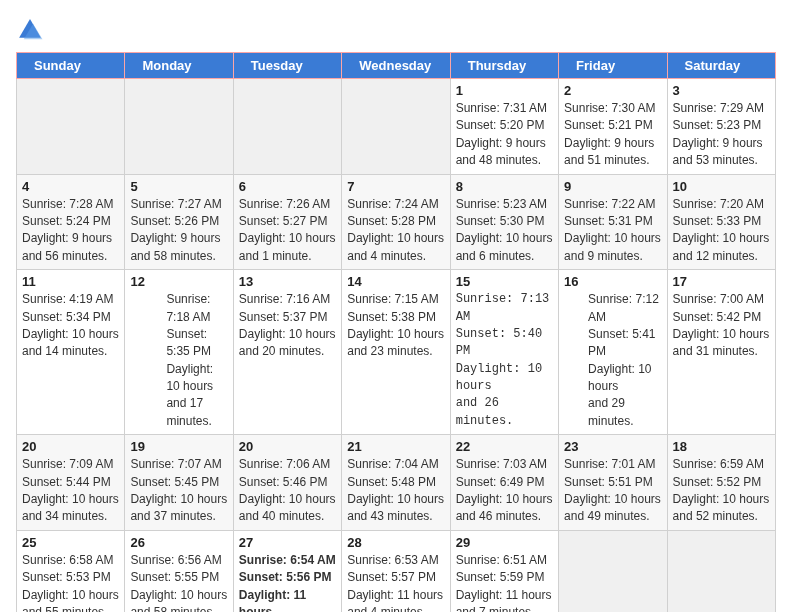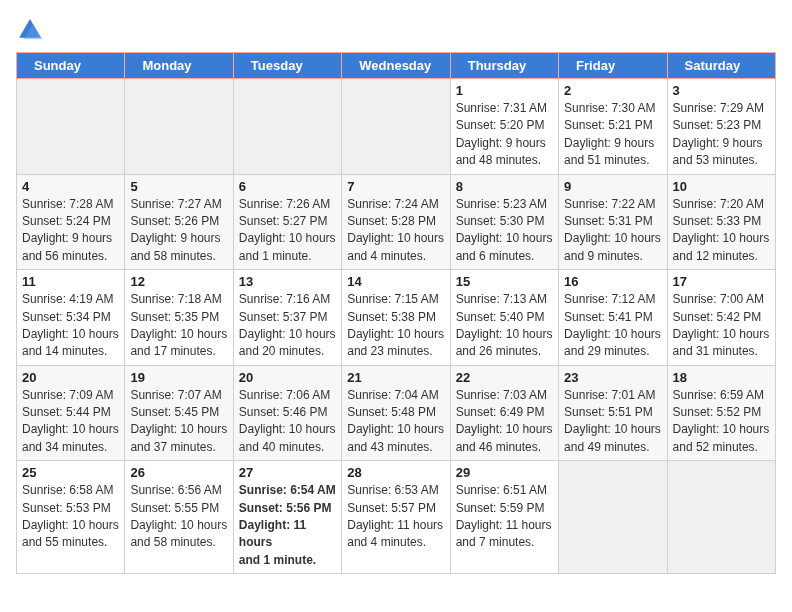--- a/index.html
+++ b/index.html
@@ -201,49 +201,49 @@
       <tr>
         <td>
           <span class="day-num">11</span>
           <div class="day-info" style="white-space: pre-line;">Sunrise: 4:19 AM
 Sunset: 5:34 PM
 Daylight: 10 hours
 and 14 minutes.</div>
         </td>
         <td>
           <span class="day-num">12</span>
-          <div class="day-info" style="white-space: pre-line;">Sunrise: 7:18 AM
+          <div class="day-info" style="white-space: pre-line; margin-left: 36px;">Sunrise: 7:18 AM
 Sunset: 5:35 PM
 Daylight: 10 hours
 and 17 minutes.</div>
         </td>
         <td>
           <span class="day-num">13</span>
           <div class="day-info" style="white-space: pre-line;">Sunrise: 7:16 AM
 Sunset: 5:37 PM
 Daylight: 10 hours
 and 20 minutes.</div>
         </td>
         <td>
           <span class="day-num">14</span>
           <div class="day-info" style="white-space: pre-line;">Sunrise: 7:15 AM
 Sunset: 5:38 PM
 Daylight: 10 hours
 and 23 minutes.</div>
         </td>
         <td>
           <span class="day-num">15</span>
-          <div class="day-info" style="white-space: pre-line;">Sunrise: 7:13 AM
+          <div class="day-info" style="white-space: pre-line; font-family: Liberation Mono, monospace;">Sunrise: 7:13 AM
 Sunset: 5:40 PM
 Daylight: 10 hours
 and 26 minutes.</div>
         </td>
         <td>
           <span class="day-num">16</span>
-          <div class="day-info" style="white-space: pre-line;">Sunrise: 7:12 AM
+          <div class="day-info" style="white-space: pre-line; margin-left: 24px;">Sunrise: 7:12 AM
 Sunset: 5:41 PM
 Daylight: 10 hours
 and 29 minutes.</div>
         </td>
         <td>
           <span class="day-num">17</span>
           <div class="day-info" style="white-space: pre-line;">Sunrise: 7:00 AM
 Sunset: 5:42 PM
 Daylight: 10 hours
 and 31 minutes.</div>

